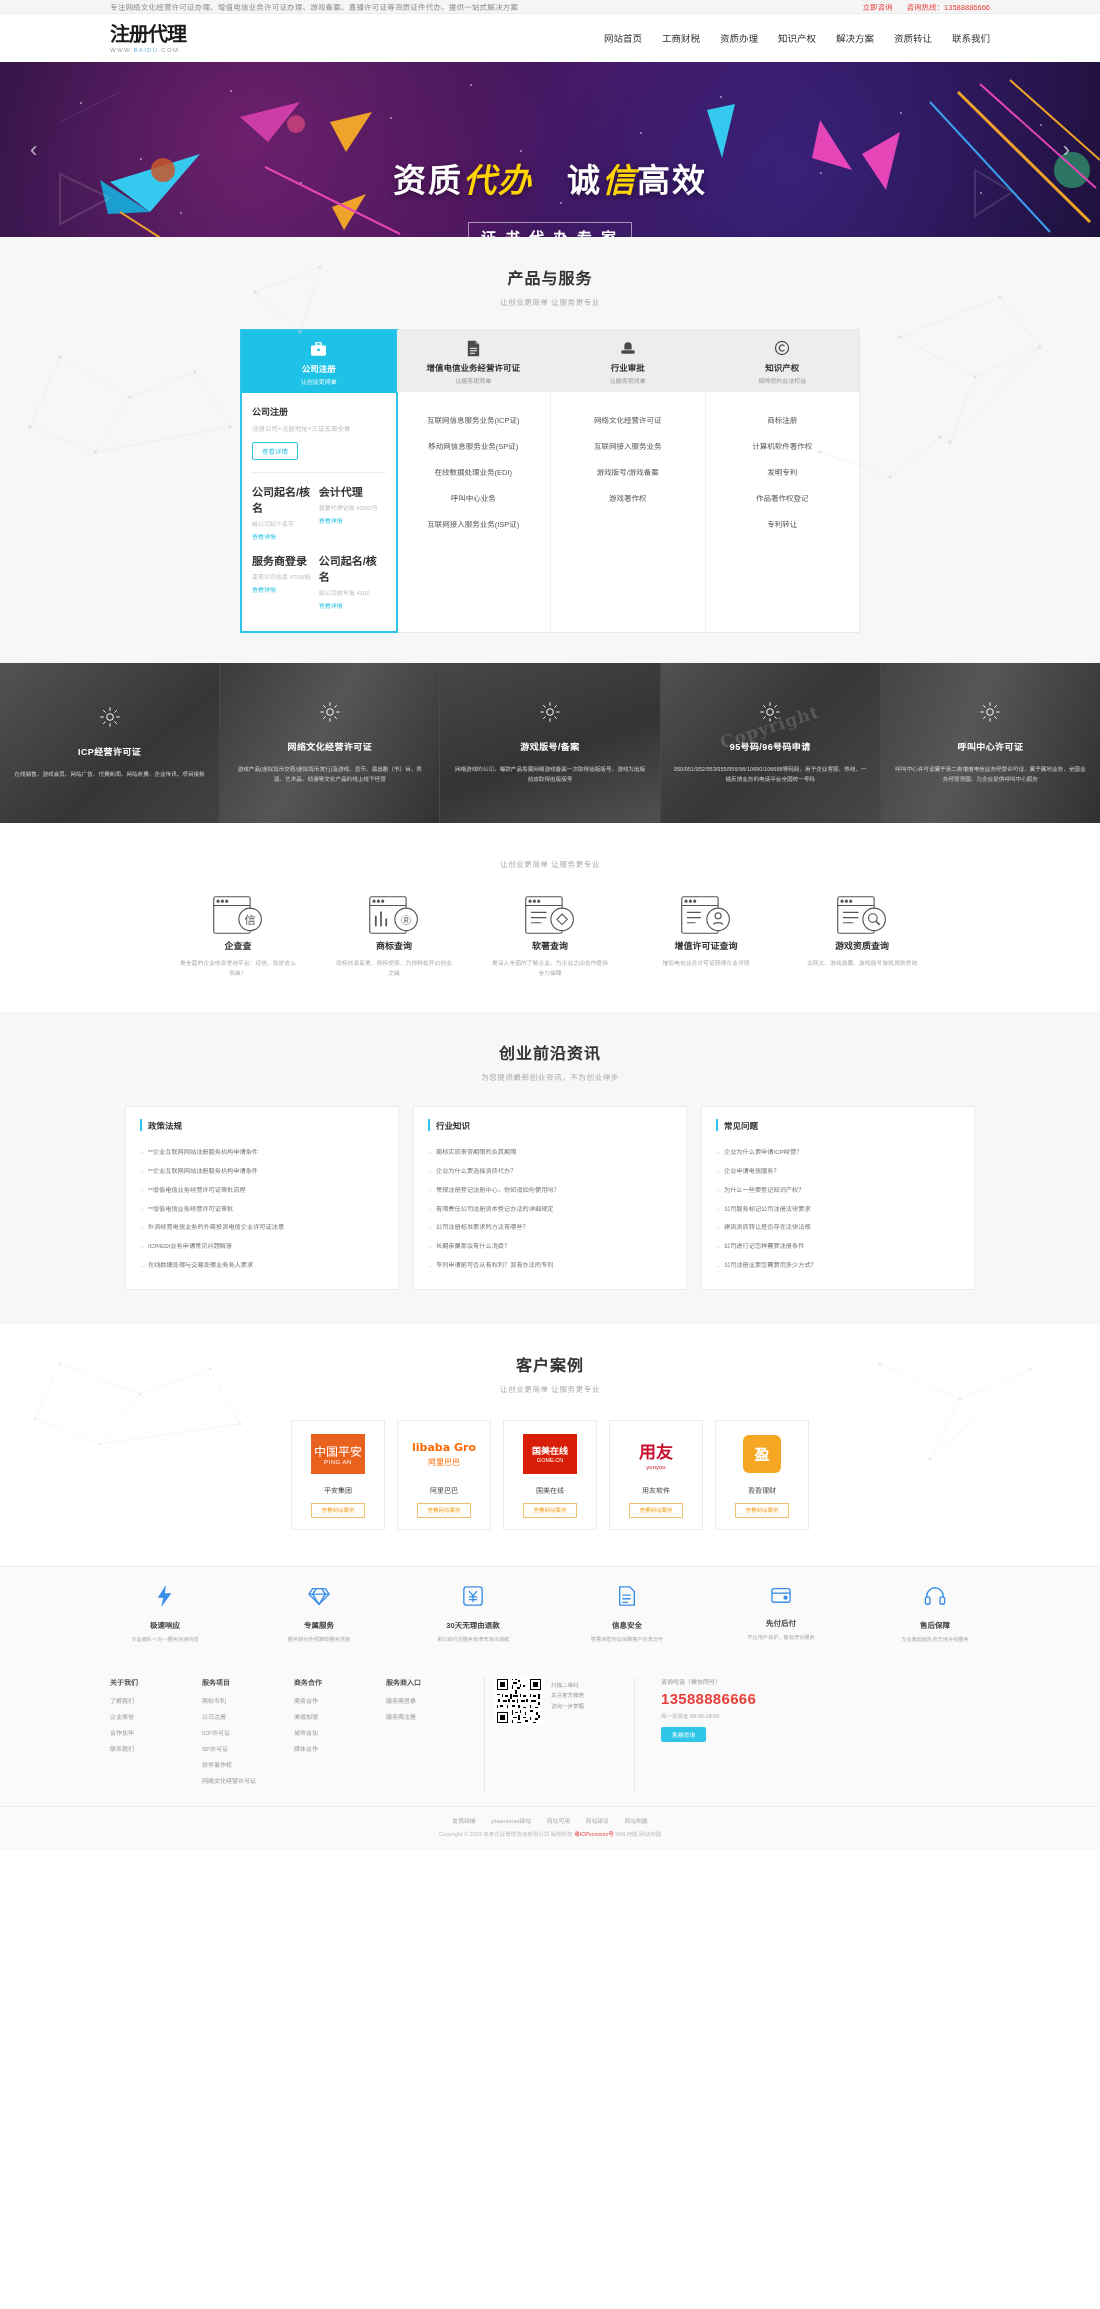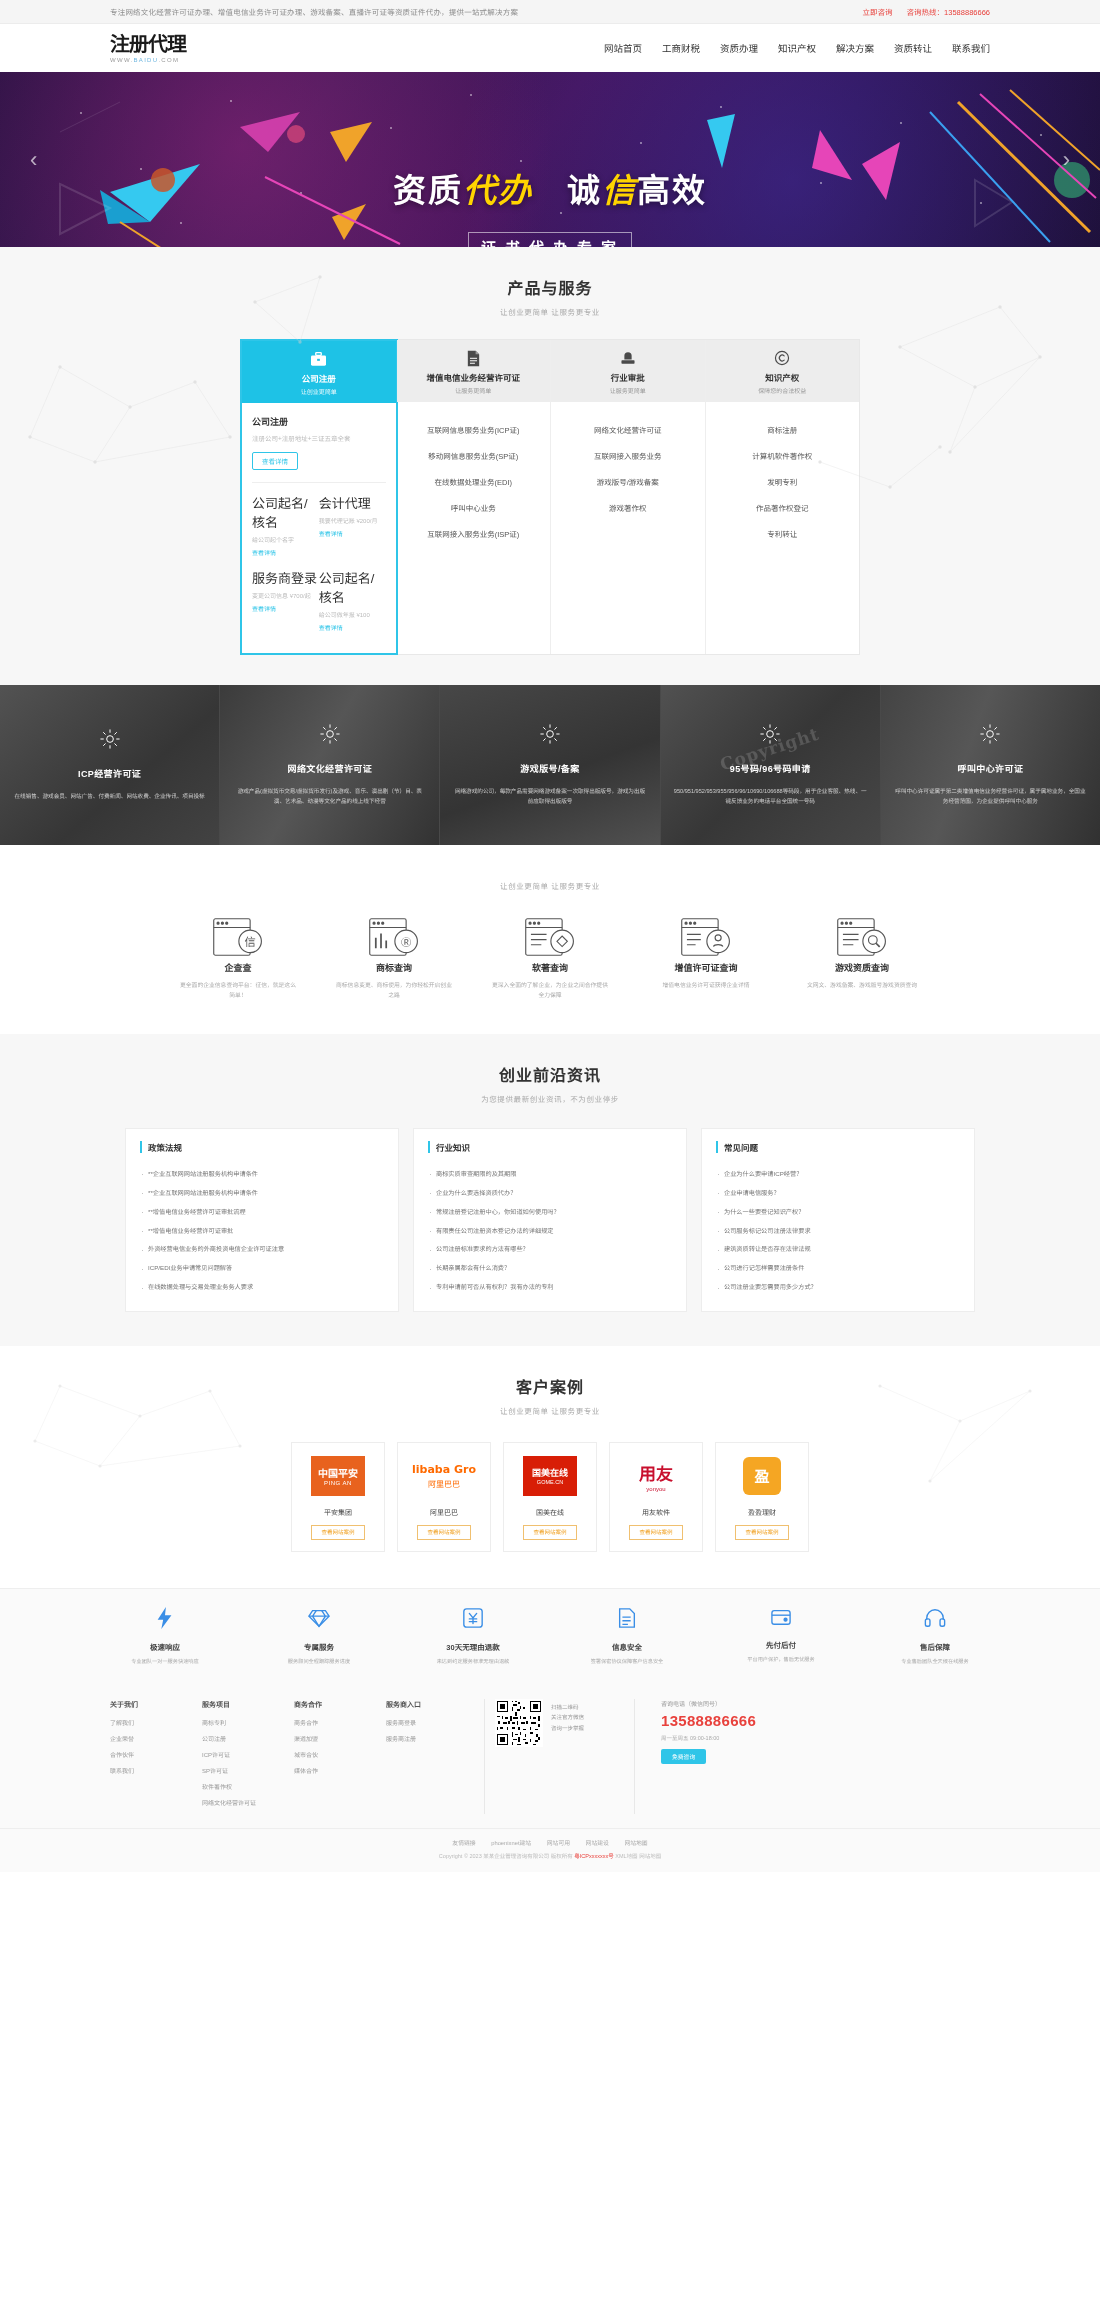--- a/index.html
+++ b/index.html
@@ -8,21 +8,21 @@
     width: 1100px;
     font-family: "Liberation Sans", "DejaVu Sans", sans-serif;
     color: #333;
     background: #ffffff;
     -webkit-font-smoothing: antialiased;
   }
   .wrap { width: 1100px; position: relative; overflow: hidden; }
 
   
   .topbar {
-    height: 24px; background: #f5f5f5; border-bottom: 1px solid #ececec;
+    height: 14px; background: #f5f5f5; border-bottom: 1px solid #ececec;
     display: flex; align-items: center; justify-content: center;
     font-size: 7.5px; color: #888;
   }
   .topbar .inner { width: 880px; display: flex; align-items: center; justify-content: space-between; }
   .topbar .slogan { color: #8d8d8d; letter-spacing: .2px; }
   .topbar .right { display: flex; align-items: center; gap: 14px; }
   .topbar .right .lnk { color: #e8413c; }
   .topbar .right .hot { color: #e8413c; }
 
   
@@ -101,21 +101,21 @@
   .feat h3 { font-size: 9px; font-weight: 700; color: #333; }
   .feat .d { font-size: 6.5px; color: #bbb; margin-top: 5px; }
   .btn-detail {
     display: inline-block; margin-top: 9px; font-size: 6.5px; color: #2fc5e8;
     border: 1px solid #2fc5e8; padding: 3px 9px; border-radius: 2px; background: #fff;
     cursor: pointer;
   }
   .feat-sep { height: 1px; background: #eee; margin: 12px 0 10px; }
   .sub-grid { display: flex; flex-wrap: wrap; }
   .sub { width: 50%; margin-bottom: 11px; }
-  .sub .n { font-size: 13px; font-weight: 400; color: #333; }
+  .sub .n { font-size: 11px; font-weight: 700; color: #333; }
   .sub .d { font-size: 6px; color: #bbb; margin-top: 4px; }
   .sub .l { font-size: 6px; color: #2fc5e8; margin-top: 4px; cursor: pointer; }
   .plist { padding: 14px 6px; }
   .plist li { list-style: none; text-align: center; font-size: 7.5px; color: #555; padding: 7.5px 0; }
 
   
   .strip { display: flex; height: 160px; background: #3c3c3c; }
   .scell {
     flex: 1; position: relative; overflow: hidden;
     border-right: 1px solid rgba(255,255,255,.07);
@@ -662,21 +662,21 @@
         </g>
     </svg>
     <div class="sec-head">
       <h2>客户案例</h2>
       <p>让创业更简单 让服务更专业</p>
     </div>
     <div class="case-row">
       <div class="case">
         <div class="lg">
           <div style="background:#e8621e;width:54px;height:40px;display:flex;flex-direction:column;align-items:center;justify-content:center;color:#fff;">
-            <div style="font-size:10px;font-weight:700">中国平安</div>
+            <div style="font-size:12px;font-weight:400">中国平安</div>
             <div style="font-size:6px;letter-spacing:.5px">PING AN</div>
           </div>
         </div>
         <div class="cn">平安集团</div>
         <span class="cb">查看网站案例</span>
       </div>
       <div class="case">
         <div class="lg">
           <div style="display:flex;flex-direction:column;align-items:center;">
             <div style="font-size:11px;font-weight:700;color:#ff6a00;font-family:'DejaVu Sans',sans-serif">libaba Gro</div>

